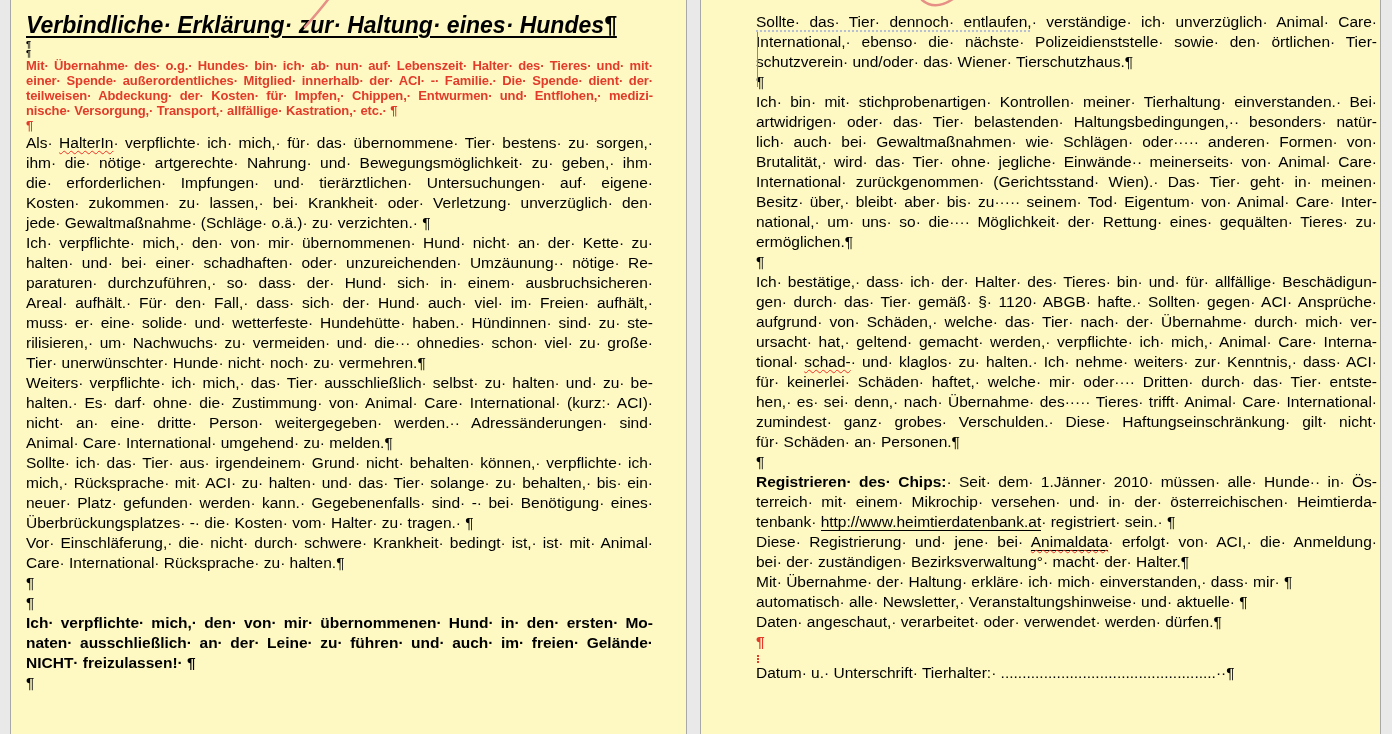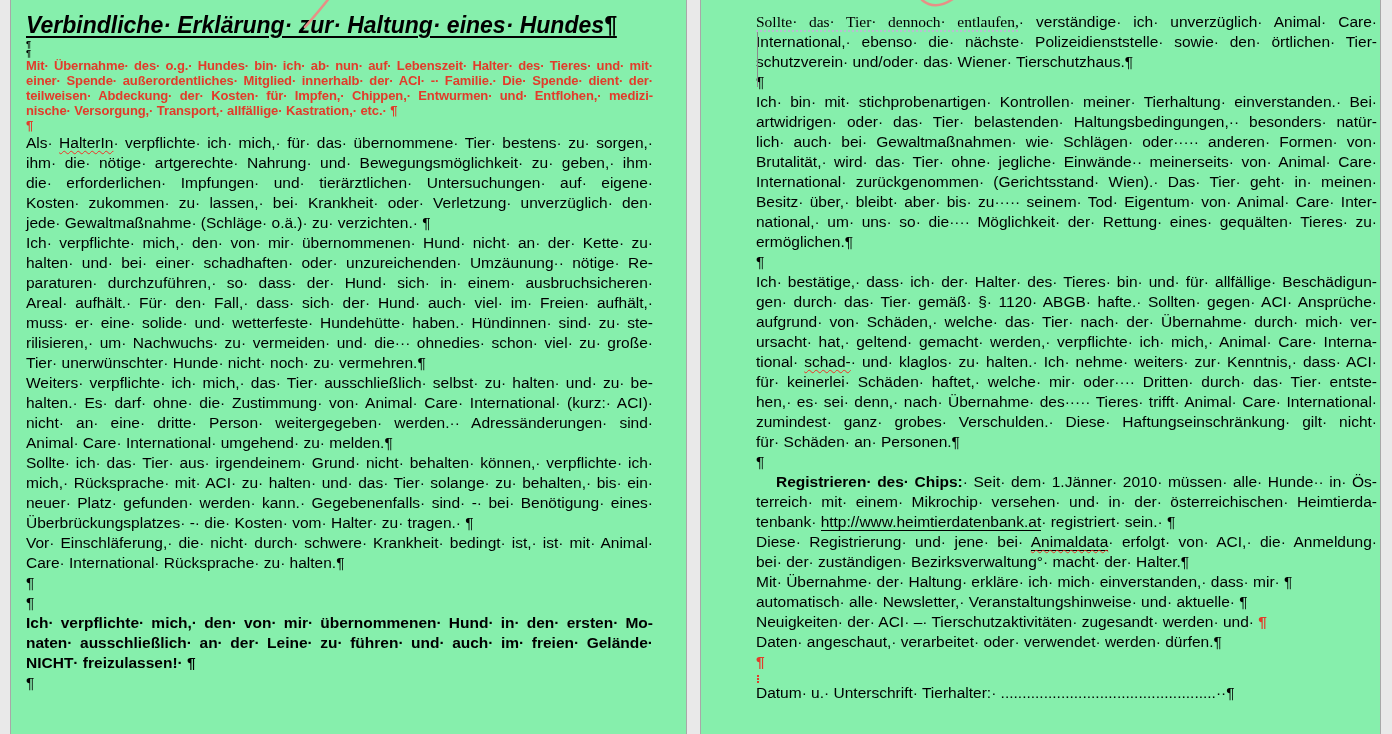--- a/index.html
+++ b/index.html
@@ -2,36 +2,36 @@
 <html style="--red: #e23b2a; --curve: #e79086; --spell: #f03024; --grammar: #b6c0d0; --cursor: #8a8a8a; --appbg: #e9e9e9; --border: #a8a8a8;"><head>
 <meta charset="utf-8">
 <style>
   :root{
     --red:#e23b2a; --curve:#e79086; --spell:#f03024; --grammar:#b6c0d0;
     --appbg:#e9e9e9; --border:#a8a8a8; --cursor:#8a8a8a; --ink:#000;
   }
   html,body{margin:0;padding:0;}
   body{background:var(--appbg);font-family:"Liberation Sans",sans-serif;color:var(--ink);}
   .canvas{position:relative;width:1392px;height:734px;overflow:hidden;background:var(--appbg);}
-  .page{position:absolute;top:0;bottom:0;background:#86efac;border-left:1px solid var(--border);
+  .page{position:absolute;top:0;bottom:0;background:#fef9c3;border-left:1px solid var(--border);
         border-right:1px solid var(--border);box-sizing:border-box;overflow:hidden;}
   #page1{left:10px;width:677px;padding:10px 33px 0 15px;}
   #page2{left:700px;width:681px;padding:12px 3px 0 55px;}
   .title-line{font-size:23px;line-height:30px;font-weight:bold;font-style:italic;}
   .seg-title{text-decoration:underline;text-decoration-thickness:2px;text-underline-offset:3px;}
   .line{font-size:15.5px;line-height:20px;text-align:justify;text-align-last:justify;}
   .line.last{text-align-last:left;}
   .para.redp .line{color:var(--red);font-weight:bold;font-size:13px;line-height:15px;letter-spacing:-0.1px;}
   .para.boldp .line{font-weight:bold;}
   .blank{font-size:15.5px;line-height:20px;}
   .blank.small{font-size:9px;line-height:9px;font-weight:bold;}
   .blank.redsmall{font-size:13px;line-height:15px;}
   .blank.redsmall .seg-redpil,.blank.rednormal .seg-redpil{color:var(--red);font-weight:bold;}
   .seg-spell{text-decoration:underline wavy var(--spell);text-decoration-thickness:1px;text-underline-offset:2px;}
-  .seg-grammar{text-decoration:underline dotted var(--grammar);text-decoration-thickness:2px;text-underline-offset:3px;font-family:Liberation Serif, serif;}
+  .seg-grammar{text-decoration:underline dotted var(--grammar);text-decoration-thickness:2px;text-underline-offset:3px;}
   .seg-link{border-bottom:1.5px solid #000;margin-top:12px;}
   .seg-redpil{color:var(--red);font-weight:bold;}
   .micro{height:11px;line-height:11px;}
   .micro-mark{display:inline-block;height:8px;width:1px;border-left:2px dotted var(--red);margin-left:1px;}
   .cursor{position:absolute;left:757px;top:32px;width:1px;height:55px;background:var(--cursor);}
   .curve{position:absolute;pointer-events:none;}
   .curve path{stroke:var(--curve);stroke-width:2.5;fill:none;stroke-linecap:round;}
 </style>
 </head>
 <body>
@@ -113,36 +113,33 @@
         <div class="line"><span class="">aufgrund· von· Schäden,· welche· das· Tier· nach· der· Übernahme· durch· mich· ver-</span></div>
         <div class="line"><span class="">ursacht· hat,· geltend· gemacht· werden,· verpflichte· ich· mich,· Animal· Care· Interna-</span></div>
         <div class="line"><span class="">tional· </span><span class="seg-spell">schad-</span><span class="">· und· klaglos· zu· halten.· Ich· nehme· weiters· zur· Kenntnis,· dass· ACI·</span></div>
         <div class="line"><span class="">für· keinerlei· Schäden· haftet,· welche· mir· oder···· Dritten· durch· das· Tier· entste-</span></div>
         <div class="line"><span class="">hen,· es· sei· denn,· nach· Übernahme· des····· Tieres· trifft· Animal· Care· International·</span></div>
         <div class="line"><span class="">zumindest· ganz· grobes· Verschulden.· Diese· Haftungseinschränkung· gilt· nicht·</span></div>
         <div class="line last"><span class="">für· Schäden· an· Personen.¶</span></div>
       </div>
       <div class="blank"><span class="">¶</span></div>
       <div class="para">
-        <div class="line"><span class="seg-bold" style="font-weight: bold; margin-left: 20px;">Registrieren· des· Chips:</span><span class="">· Seit· dem· 1.Jänner· 2010· müssen· alle· Hunde·· in· Ös-</span></div>
+        <div class="line"><span class="seg-bold" style="font-weight: bold;">Registrieren· des· Chips:</span><span class="">· Seit· dem· 1.Jänner· 2010· müssen· alle· Hunde·· in· Ös-</span></div>
         <div class="line"><span class="">terreich· mit· einem· Mikrochip· versehen· und· in· der· österreichischen· Heimtierda-</span></div>
         <div class="line last"><span class="">tenbank· </span><span class="seg-link">http://www.heimtierdatenbank.at</span><span class="">· registriert· sein.· ¶</span></div>
       </div>
       <div class="para">
         <div class="line"><span class="">Diese· Registrierung· und· jene· bei· </span><span class="seg-link seg-spell">Animaldata</span><span class="">· erfolgt· von· ACI,· die· Anmeldung·</span></div>
         <div class="line last"><span class="">bei· der· zuständigen· Bezirksverwaltung°· macht· der· Halter.¶</span></div>
       </div>
       <div class="para">
         <div class="line last"><span class="">Mit· Übernahme· der· Haltung· erkläre· ich· mich· einverstanden,· dass· mir· ¶</span></div>
       </div>
       <div class="para">
         <div class="line last"><span class="">automatisch· alle· Newsletter,· Veranstaltungshinweise· und· aktuelle· ¶</span></div>
-      </div>
-      <div class="para">
-        <div class="line last"><span class="">Neuigkeiten· der· ACI· –· Tierschutzaktivitäten· zugesandt· werden· und· </span><span class="seg-redpil">¶</span></div>
       </div>
       <div class="para">
         <div class="line last"><span class="">Daten· angeschaut,· verarbeitet· oder· verwendet· werden· dürfen.¶</span></div>
       </div>
       <div class="blank rednormal"><span class="seg-redpil">¶</span></div>
       <div class="micro"><span class="micro-mark"></span></div>
       <div class="para">
         <div class="line last"><span class="">Datum· u.· Unterschrift· Tierhalter:· ..................................................··¶</span></div>
       </div>
     </div>

